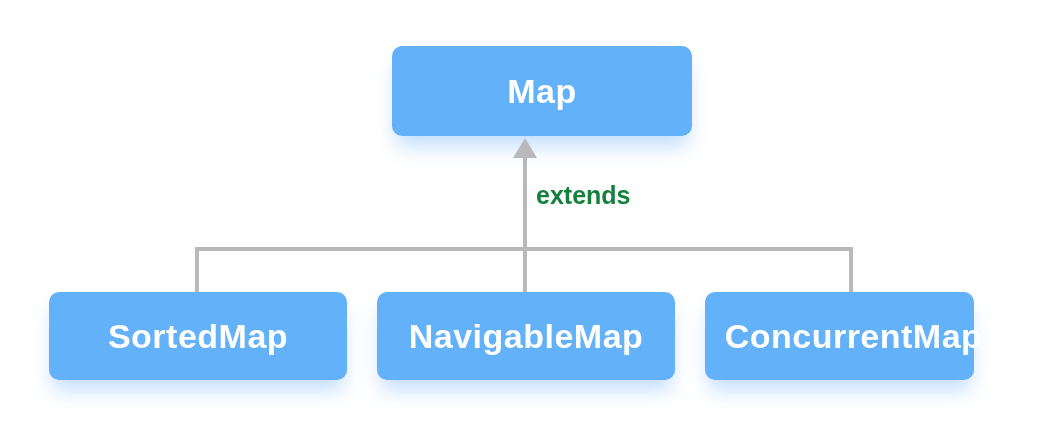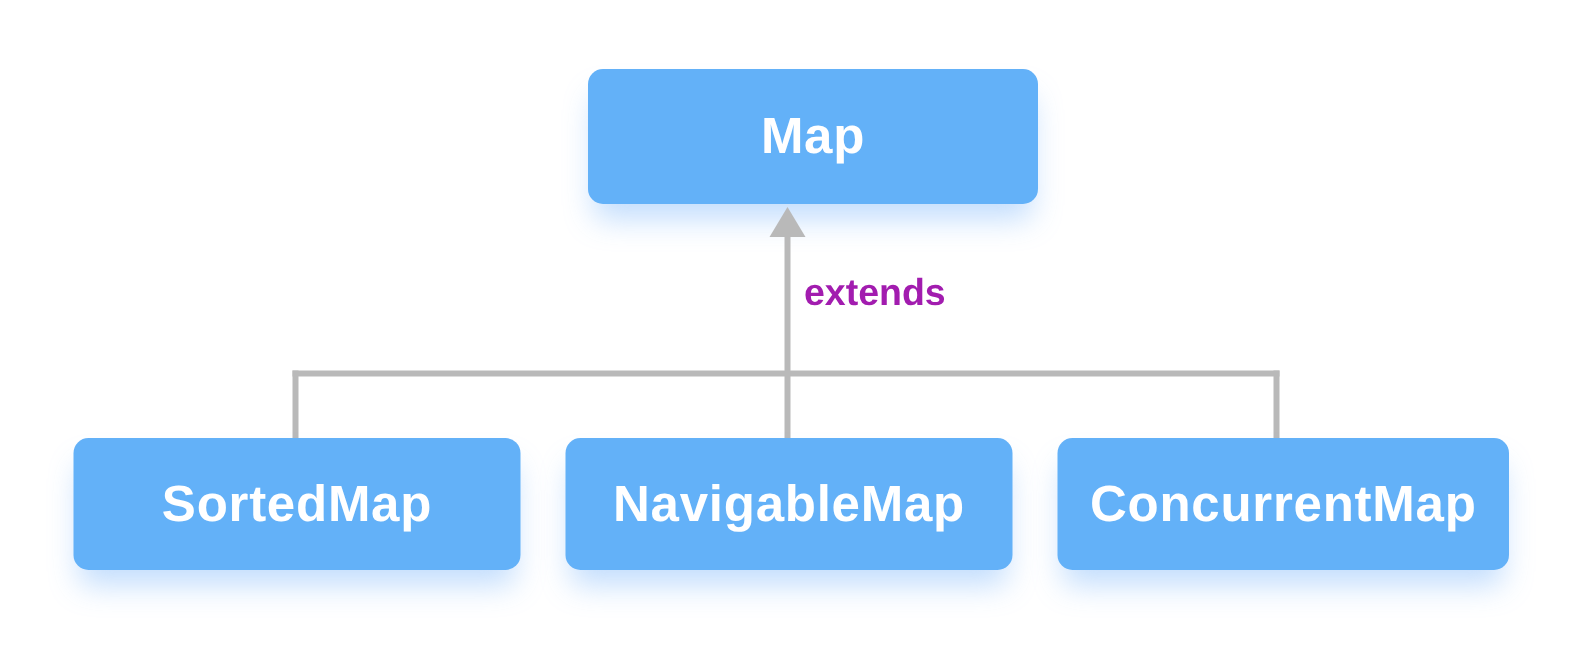--- a/index.html
+++ b/index.html
@@ -27,21 +27,21 @@
   .node-label {
     color: #ffffff;
     font-weight: bold;
     font-size: 34px;
     letter-spacing: 0.5px;
     white-space: nowrap;
   }
   .node-root   { left: 375px; top: 46px;  width: 300px; height: 90px; margin-left: 17px; }
   .node-child1 { left: 49px;  top: 292px; width: 298px; height: 88px; }
   .node-child2 { left: 377px; top: 292px; width: 298px; height: 88px; }
-  .node-child3 { left: 705px; top: 292px; width: 301px; height: 88px; }
+  .node-child3 { left: 705px; top: 292px; width: 241px; height: 88px; padding-left: 28px; }
 
   .connector {
     position: absolute;
     background: #b9b9b9;
   }
   .conn-center-vertical { left: 523px; top: 154px; width: 4px; height: 138px; }
   .conn-horizontal      { left: 195px; top: 247px; width: 658px; height: 4px; }
   .conn-left-vertical   { left: 195px; top: 247px; width: 4px; height: 46px; }
   .conn-right-vertical  { left: 849px; top: 247px; width: 4px; height: 45px; }
 
@@ -54,21 +54,21 @@
     border-left: 12px solid transparent;
     border-right: 12px solid transparent;
     border-bottom: 20px solid #b9b9b9;
   }
   .edge-label {
     position: absolute;
     left: 536px;
     top: 181px;
     font-size: 25px;
     font-weight: bold;
-    color: #a21caf;
+    color: #15803d;
     white-space: nowrap;
   }
 </style>
 </head>
 <body>
 
 <div class="canvas">
 
   <div class="node node-root">
     <span class="node-label">Map</span>

